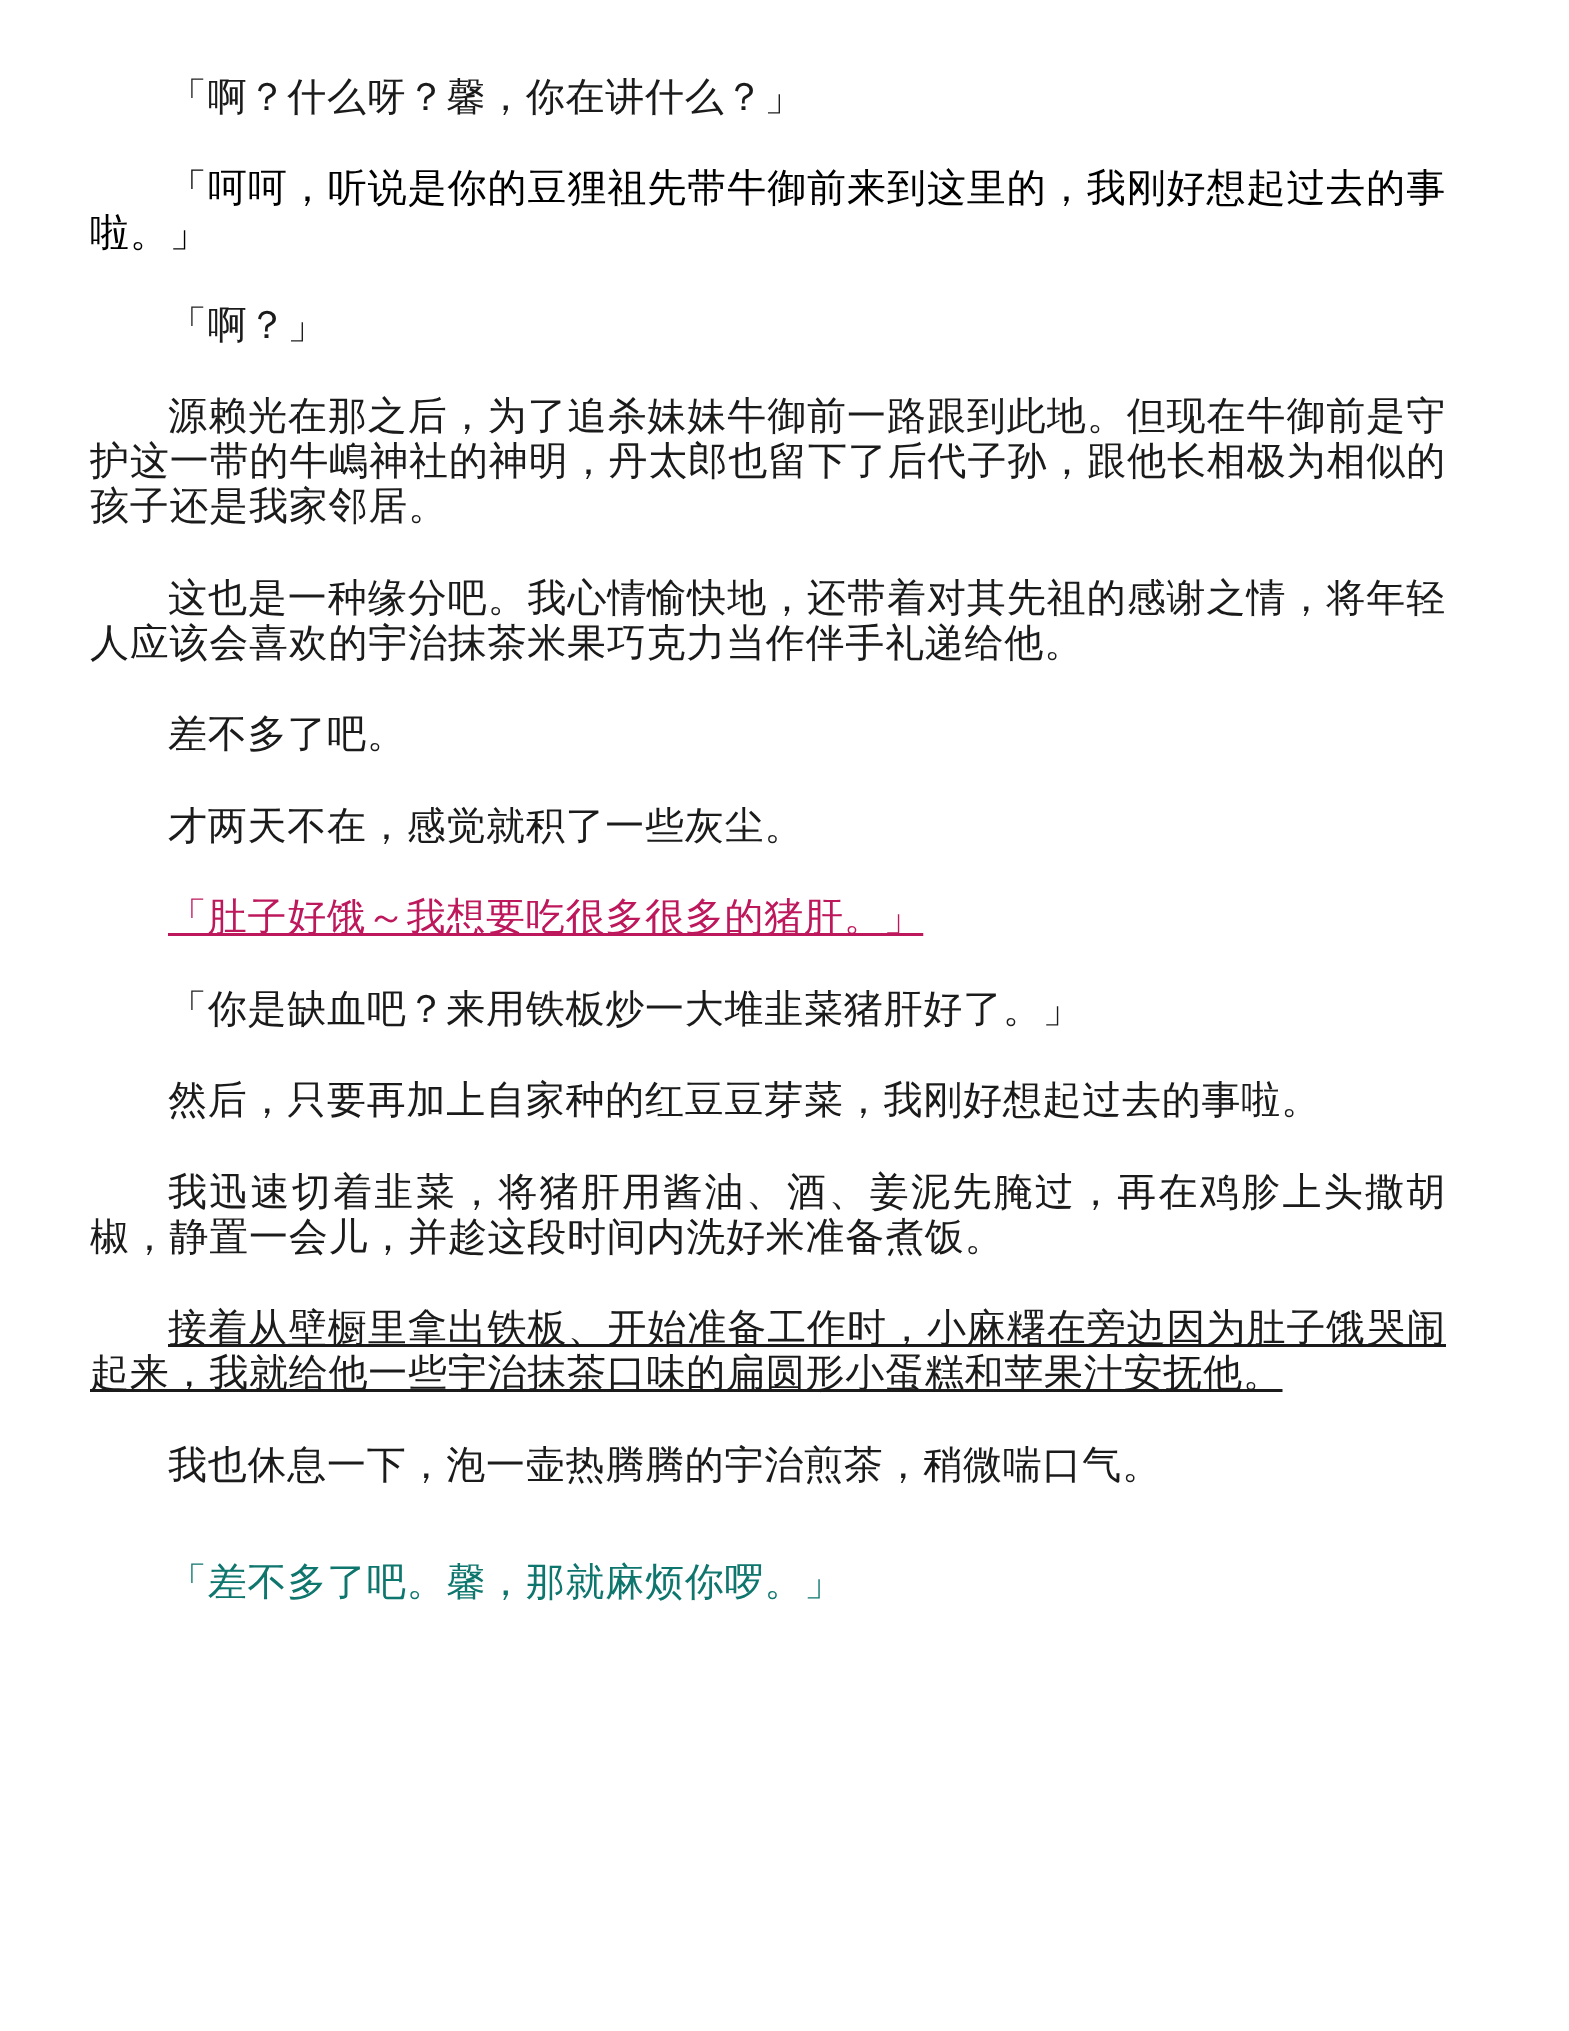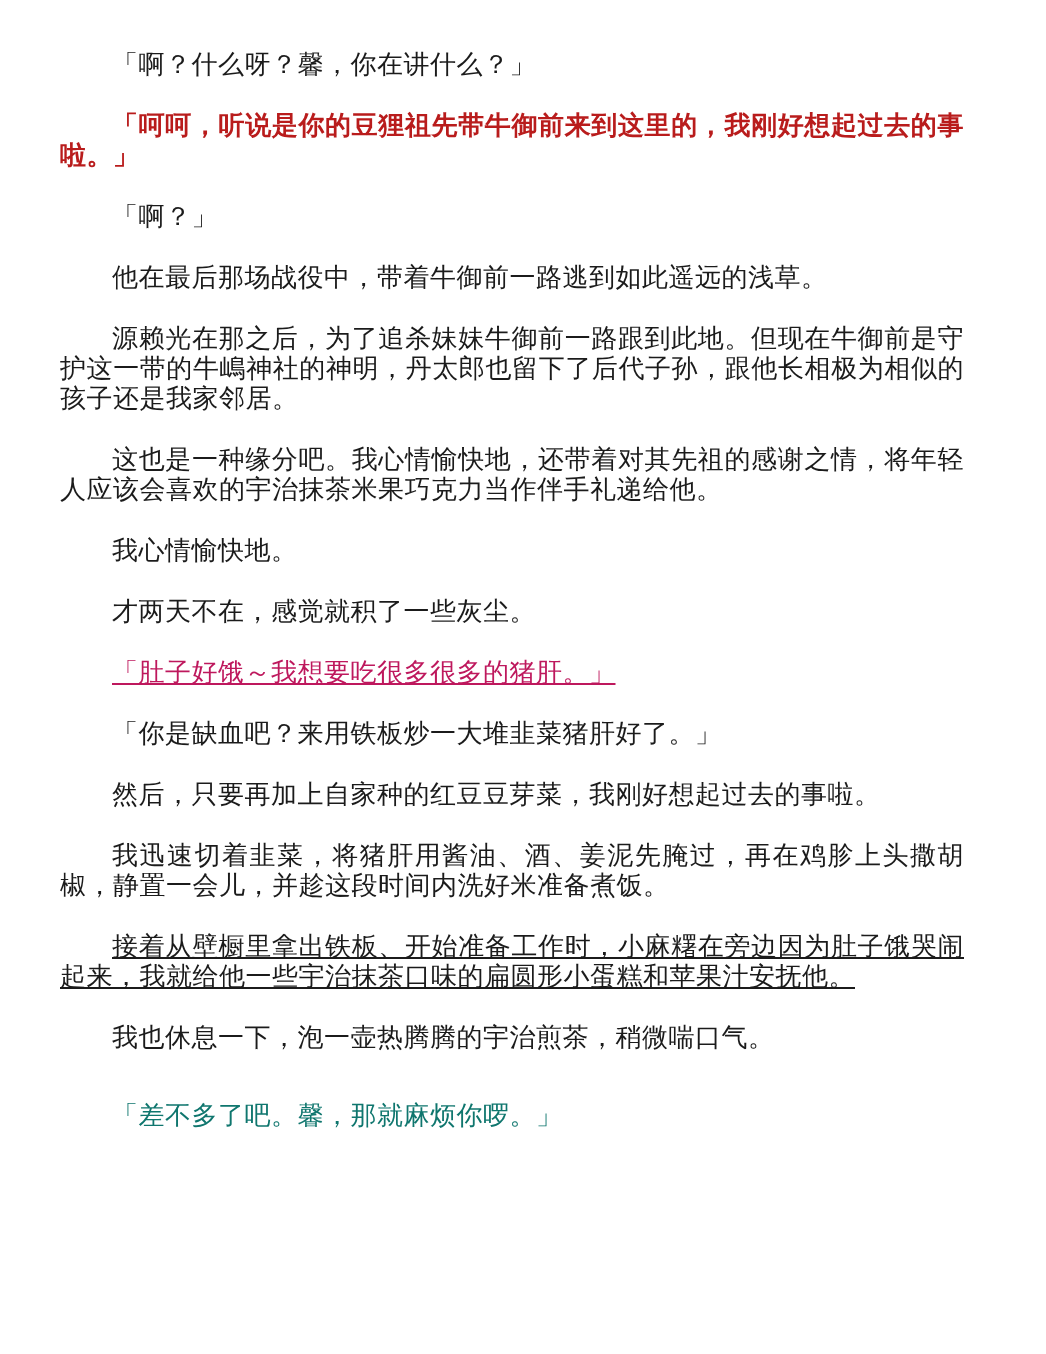--- a/index.html
+++ b/index.html
@@ -33,26 +33,25 @@
   }
   .para:last-child {
     margin-bottom: 0;
   }
 </style>
 </head>
 <body>
 
 <div class="page" style="background: rgb(255, 255, 255);">
   <p class="para" style="color: rgb(27, 27, 27);">「啊？什么呀？馨，你在讲什么？」</p>
-  <p class="para" style="color: #b91c1c; font-weight: bold;">「呵呵，听说是你的豆狸祖先带牛御前来到这里的，我刚好想起过去的事啦。」</p>
+  <p class="para" style="color: #000000;">「呵呵，听说是你的豆狸祖先带牛御前来到这里的，我刚好想起过去的事啦。」</p>
   <p class="para" style="color: rgb(27, 27, 27);">「啊？」</p>
-  <p class="para" style="color: rgb(27, 27, 27);">他在最后那场战役中，带着牛御前一路逃到如此遥远的浅草。</p>
   <p class="para" style="color: rgb(27, 27, 27);">源赖光在那之后，为了追杀妹妹牛御前一路跟到此地。但现在牛御前是守护这一带的牛嶋神社的神明，丹太郎也留下了后代子孙，跟他长相极为相似的孩子还是我家邻居。</p>
   <p class="para" style="color: rgb(27, 27, 27);">这也是一种缘分吧。我心情愉快地，还带着对其先祖的感谢之情，将年轻人应该会喜欢的宇治抹茶米果巧克力当作伴手礼递给他。</p>
-  <p class="para" style="color: rgb(27, 27, 27);">我心情愉快地。</p>
+  <p class="para" style="color: rgb(27, 27, 27);">差不多了吧。</p>
   <p class="para" style="color: rgb(27, 27, 27);">才两天不在，感觉就积了一些灰尘。</p>
   <p class="para" style="color: #be185d; text-decoration: underline;">「肚子好饿～我想要吃很多很多的猪肝。」</p>
   <p class="para" style="color: rgb(27, 27, 27);">「你是缺血吧？来用铁板炒一大堆韭菜猪肝好了。」</p>
   <p class="para" style="color: rgb(27, 27, 27);">然后，只要再加上自家种的红豆豆芽菜，我刚好想起过去的事啦。</p>
   <p class="para" style="color: rgb(27, 27, 27);">我迅速切着韭菜，将猪肝用酱油、酒、姜泥先腌过，再在鸡胗上头撒胡椒，静置一会儿，并趁这段时间内洗好米准备煮饭。</p>
   <p class="para" style="color: rgb(27, 27, 27); text-decoration: underline;">接着从壁橱里拿出铁板、开始准备工作时，小麻糬在旁边因为肚子饿哭闹起来，我就给他一些宇治抹茶口味的扁圆形小蛋糕和苹果汁安抚他。</p>
   <p class="para" style="color: rgb(27, 27, 27);">我也休息一下，泡一壶热腾腾的宇治煎茶，稍微喘口气。</p>
   <p class="para" style="color: #0f766e; margin-top: 48px;">「差不多了吧。馨，那就麻烦你啰。」</p>
 </div>
 

